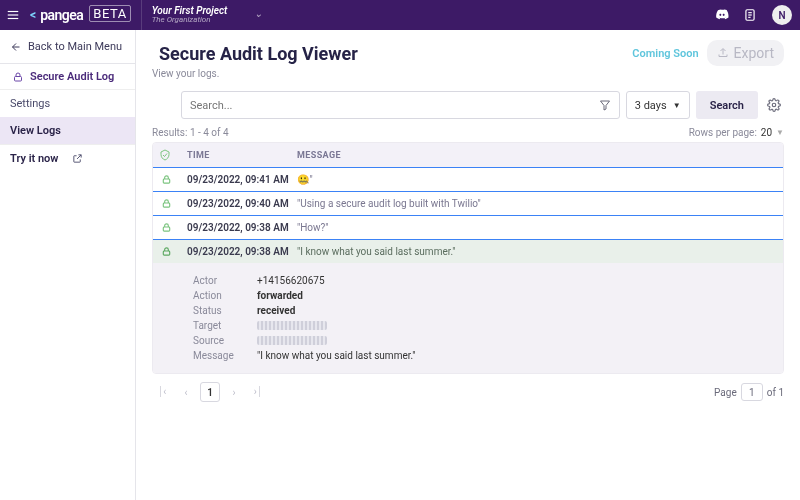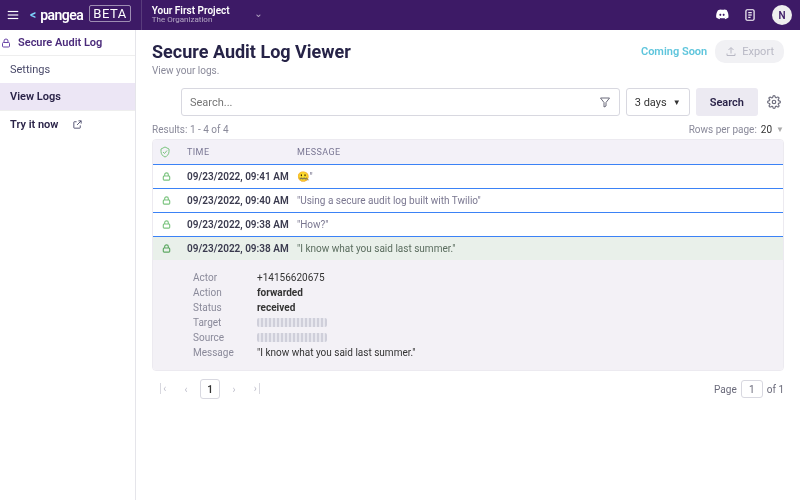--- a/index.html
+++ b/index.html
@@ -6,67 +6,67 @@
     body { width: 800px; height: 500px; overflow: hidden; background: #fff; font-size: 12px; color: #333; }
 
     
     .topbar { height: 30px; background: #3d1a66; display: flex; align-items: center; color: #fff; }
     .hamburger { width: 26px; height: 30px; display:flex; align-items:center; justify-content:center; cursor:pointer; }
     .hamburger svg { width:14px; height:14px; }
     .brand { display:flex; align-items:center; padding: 0 10px 0 4px; gap:4px;}
     .brand-text { font-weight:600; font-size:14px; letter-spacing:-0.5px; }
     .angle { color:#7dd3fc; font-weight:bold;}
     .beta-badge { font-size:13px; border:1px solid rgba(255,255,255,0.5); padding:0px 3px; border-radius:2px; letter-spacing:0.5px; margin-left:2px; margin-top:-4px;}
-    .project-sel { display:flex; flex-direction:column; justify-content:center; padding:0 10px; border-left:1px solid rgba(255,255,255,0.15); height:100%; min-width:130px; position:relative; cursor:pointer;}
+    .project-sel { display:flex; flex-direction:column; justify-content:center; padding:0 10px; border-left:1px solid rgba(255,255,255,0.15); height:100%; min-width:130px; position:relative; cursor:pointer;font-style:italic;}
     .project-sel .pname { font-size:10px; font-weight:600; line-height:1.1;}
     .project-sel .porg { font-size:8px; color: rgba(255,255,255,0.6); line-height:1.1;}
     .project-sel .chev { position:absolute; right:8px; top:8px; font-size:10px; color:rgba(255,255,255,0.6);}
     .top-spacer { flex:1; }
     .top-icon { width:28px; display:flex; align-items:center; justify-content:center; height:30px; cursor:pointer; }
     .avatar { width:20px; height:20px; border-radius:50%; background:#eee; color:#3d1a66; font-size:10px; font-weight:600; display:flex; align-items:center; justify-content:center; margin:0 8px;}
 
     .shell { display:flex; height: calc(500px - 30px); }
 
     
     .sidebar { width: 136px; border-right:1px solid #e5e5ea; display:flex; flex-direction:column; background:#fff; }
     .back-row { height:34px; display:flex; align-items:center; gap:6px; padding:0 10px; border-bottom:1px solid #e5e5ea; color:#3d3a5a; font-size:11px; cursor:pointer;}
-    .side-head { display:flex; align-items:center; gap:6px; padding:6px 0; color:#4a2a7a; font-size:11px; font-weight:600; border-bottom:1px solid #eee;}
+    .side-head { display:flex; align-items:center; gap:6px; padding:6px 12px; color:#4a2a7a; font-size:11px; font-weight:600; border-bottom:1px solid #eee;}
     .side-head svg { width:12px; height:12px; }
     .side-item { padding:7px 10px; color:#4a4a6a; font-size:11px; cursor:pointer; }
     .side-item.active { background:#ece6f5; color:#2a2348; font-weight:600; }
     .side-item.try { display:flex; align-items:center; gap:14px; color:#2a2348; font-weight:600; border-top:1px solid #eee; }
     .side-item.try svg{ width:11px; height:11px; stroke:#4a4a6a; }
 
     
     .main { flex:1; padding: 10px 16px; overflow:auto; }
     .titlebar { display:flex; align-items:center; }
-    .title { font-size:18px; font-weight:700; color:#262347; }
+    .title { font-size:18px; font-weight:700; color:#262347;margin-left:7px; }
     .title-spacer { flex:1;}
     .coming { color:#5ec5dc; font-size:11px; font-weight:600; margin-right:8px;}
-    .export-btn { background:#f1f1f4; color:#b8b8c4; font-size:11px; padding:5px 10px; border-radius:10px; display:flex; align-items:center; gap:5px; cursor:not-allowed; }
+    .export-btn { background:#f1f1f4; color:#b8b8c4; font-size:14px; padding:5px 10px; border-radius:10px; display:flex; align-items:center; gap:5px; cursor:not-allowed; }
     .subtitle { color:#8a8a9a; font-size:10px; margin:2px 0 12px; }
 
     
     .search-row { display:flex; gap:6px; align-items:stretch; }
     .search-box { flex:1; border:1px solid #d8d8e0; border-radius:3px; display:flex; align-items:center; padding:0 8px; height:28px;margin-left:29px; }
     .search-box input { border:none; outline:none; flex:1; font-size:11px; color:#555; background:transparent;}
     .search-box .filter-icn, .gear-btn { color:#6a6a7a; cursor:pointer; }
     .range-sel { border:1px solid #d8d8e0; border-radius:3px; height:28px; display:flex; align-items:center; padding:0 8px; font-size:11px; gap:6px; cursor:pointer; min-width:64px; justify-content:space-between;}
     .search-btn { background:#eceaf2; border-radius:3px; height:28px; padding:0 14px; font-size:11px; font-weight:600; color:#2a2348; display:flex; align-items:center; cursor:pointer;}
     .gear-btn { width:20px; display:flex; align-items:center; justify-content:center;}
 
     .meta-row { display:flex; font-size:10px; color:#8a8a9a; margin:8px 0 4px;}
     .meta-row .flex1 { flex:1;}
     .meta-row .rpp { display:flex; align-items:center; gap:4px;}
     .rpp-val { color:#333;}
 
     
     .tbl { border:1px solid #eceaf0; border-radius:4px; overflow:hidden;}
     .thead, .trow { display:grid; grid-template-columns: 28px 110px 1fr; align-items:center; font-size:10px; }
-    .thead { background:#f3f1f8; color:#7a7794; font-weight:400; letter-spacing:0.4px; padding:6px 6px; }
+    .thead { background:#f3f1f8; color:#7a7794; font-weight:700; letter-spacing:0.4px; padding:6px 6px; }
     .thead .th { text-transform:uppercase; font-size:9px;}
     .trow { padding:6px 6px; border-top:1px solid #3b82f6; color:#333; position:relative;}
     .trow .lockcell { display:flex; align-items:center; justify-content:flex-start; padding-left:2px; color:#7bc47f;}
     .trow .time { color:#3a3a4e; font-weight:600; font-size:10px;}
     .trow .msg { color:#7a7790; font-size:10px;}
     .trow.sel { background:#e9f0ea; }
     .trow.sel .msg { color:#5b6d5f;}
     .shield { color:#7bc47f; }
 
     .detail { background:#f3f1f6; padding:10px 12px 10px 40px; font-size:10px; }
@@ -122,20 +122,27 @@
         <line x1="9" y1="12" x2="15" y2="12"></line>
         <line x1="9" y1="16" x2="13" y2="16"></line>
       </svg>
   </div>
   <div class="avatar">N</div>
 </div>
 
 <div class="shell">
 
   <div class="sidebar">
+    <div class="back-row">
+      <svg width="12" height="12" viewBox="0 0 24 24" fill="none" stroke="#3d3a5a" stroke-width="2">
+          <line x1="19" y1="12" x2="5" y2="12"></line>
+          <polyline points="12 19 5 12 12 5"></polyline>
+        </svg>
+      <span>Back to Main Menu</span>
+    </div>
     <div class="side-head">
       <svg viewBox="0 0 24 24" fill="none" stroke="#6b46a8" stroke-width="2">
           <rect x="5" y="11" width="14" height="9" rx="2"></rect>
           <path d="M8 11V8a4 4 0 0 1 8 0v3"></path>
         </svg>
       <span>Secure Audit Log</span>
     </div>
     <div class="side-item">Settings</div>
     <div class="side-item active">View Logs</div>
     <div class="side-item try">

